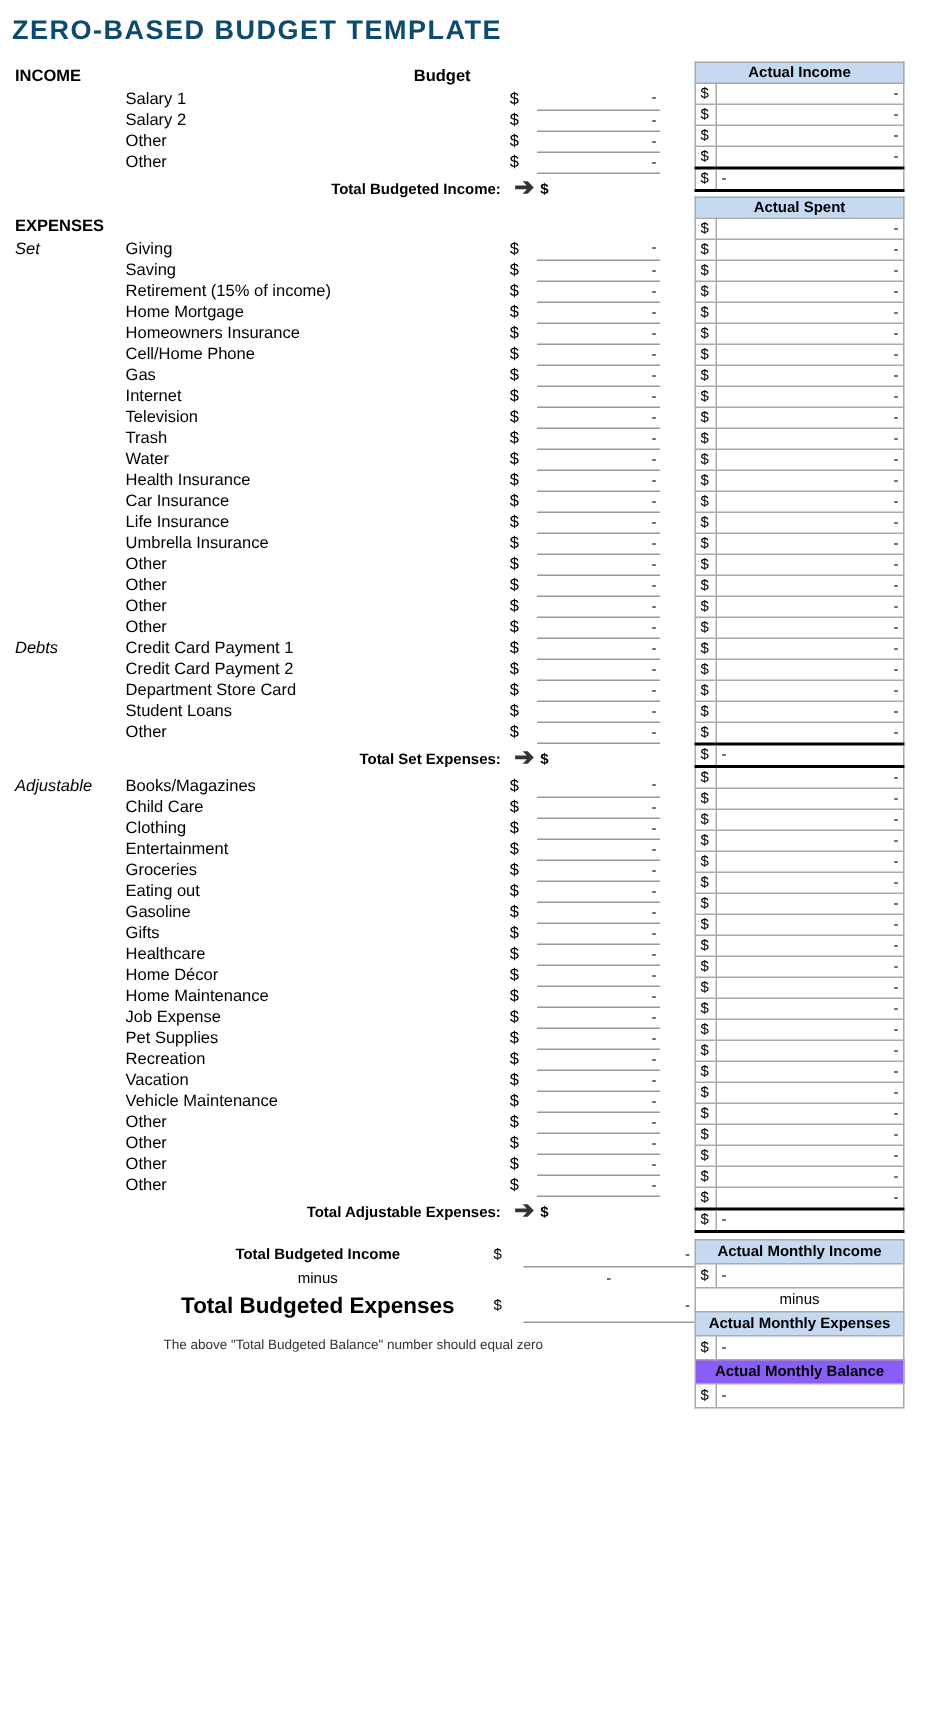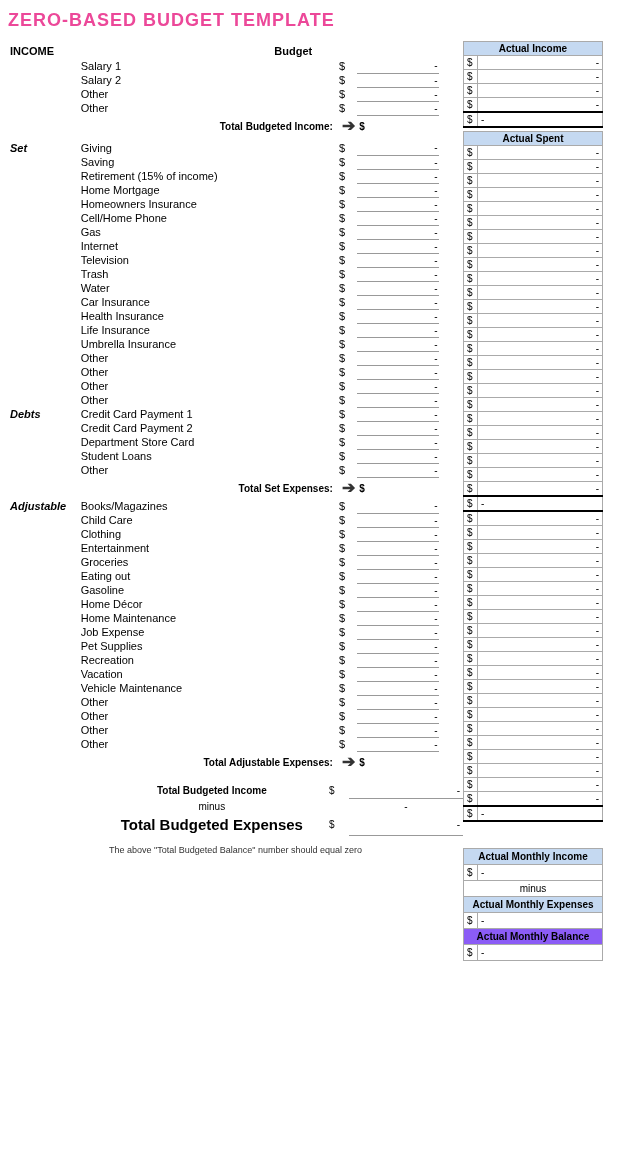--- a/index.html
+++ b/index.html
@@ -9,21 +9,21 @@
       background: #fff;
       color: #000;
       width: 634px;
       padding: 10px 8px;
     }
     h1 {
       font-size: 18px;
       font-weight: bold;
       letter-spacing: 1px;
       margin-bottom: 10px;
-      color: #ec4899;
+      color: #0c4a6e;
     }
     .main-layout {
       display: flex;
       gap: 0;
     }
     .left-section {
       flex: 1;
       min-width: 0;
     }
     .right-section {
@@ -87,21 +87,21 @@
       text-align: center;
       padding: 2px 3px;
     }
     .right-dollar { width: 14px; }
     .right-value { text-align: right; min-width: 50px; border-bottom: 1px solid #aaa; }
     .right-total-row td {
       border-top: 2px solid #000;
       border-bottom: 2px solid #000;
     }
     .italic { font-style: italic; }
-    .bold { font-weight: bold; }
+    .bold { font-weight: normal; }
     .summary-table {
       width: 100%;
       border-collapse: collapse;
     }
     .summary-table td {
       padding: 2px 3px;
       font-size: 10px;
     }
     .summary-right-table {
       width: 140px;
@@ -192,20 +192,28 @@
         <td></td>
         <td colspan="2" class="total-label">Total Budgeted Income:</td>
         <td class="arrow-cell" colspan="1"><span class="arrow">➔</span></td>
         <td class="total-dollar-cell">$</td>
         <td></td>
       </tr>
       <tr>
         <td colspan="6" style="height:4px;border:none"></td>
       </tr>
 
+      <tr class="section-header">
+        <td>EXPENSES</td>
+        <td></td>
+        <td></td>
+        <td></td>
+        <td></td>
+        <td></td>
+      </tr>
 
       <tr>
         <td class="italic bold">Set</td>
         <td>Giving</td>
         <td></td>
         <td>$</td>
         <td class="col-value">-</td>
         <td></td>
       </tr>
       <tr>
@@ -283,29 +291,29 @@
       <tr>
         <td></td>
         <td>Water</td>
         <td></td>
         <td>$</td>
         <td class="col-value">-</td>
         <td></td>
       </tr>
       <tr>
         <td></td>
+        <td>Health Insurance</td>
+        <td></td>
+        <td>$</td>
+        <td class="col-value">-</td>
+        <td></td>
+      </tr>
+      <tr>
+        <td></td>
         <td>Car Insurance</td>
-        <td></td>
-        <td>$</td>
-        <td class="col-value">-</td>
-        <td></td>
-      </tr>
-      <tr>
-        <td></td>
-        <td>Health Insurance</td>
         <td></td>
         <td>$</td>
         <td class="col-value">-</td>
         <td></td>
       </tr>
       <tr>
         <td></td>
         <td>Life Insurance</td>
         <td></td>
         <td>$</td>
@@ -446,20 +454,36 @@
         <td></td>
         <td>Eating out</td>
         <td></td>
         <td>$</td>
         <td class="col-value">-</td>
         <td></td>
       </tr>
       <tr>
         <td></td>
         <td>Gasoline</td>
+        <td></td>
+        <td>$</td>
+        <td class="col-value">-</td>
+        <td></td>
+      </tr>
+      <tr>
+        <td></td>
+        <td>Gifts</td>
+        <td></td>
+        <td>$</td>
+        <td class="col-value">-</td>
+        <td></td>
+      </tr>
+      <tr>
+        <td></td>
+        <td>Healthcare</td>
         <td></td>
         <td>$</td>
         <td class="col-value">-</td>
         <td></td>
       </tr>
       <tr>
         <td></td>
         <td>Home Décor</td>
         <td></td>
         <td>$</td>
@@ -817,21 +841,21 @@
             <td class="right-value">-</td>
           </tr>
 
       <tr class="right-total-row">
         <td>$</td>
         <td>-</td>
       </tr>
     </tbody>
       </table>
 
-    <div style="margin-top:26px;">
+    <div style="margin-top:4px;">
       <table class="summary-right-table">
         <tbody>
             <tr>
           <td colspan="2" class="summary-right-header" style="background:#c5d9f1;">Actual Monthly Income</td>
         </tr>
         <tr>
           <td style="width:14px;">$</td>
           <td>-</td>
         </tr>
         <tr>

